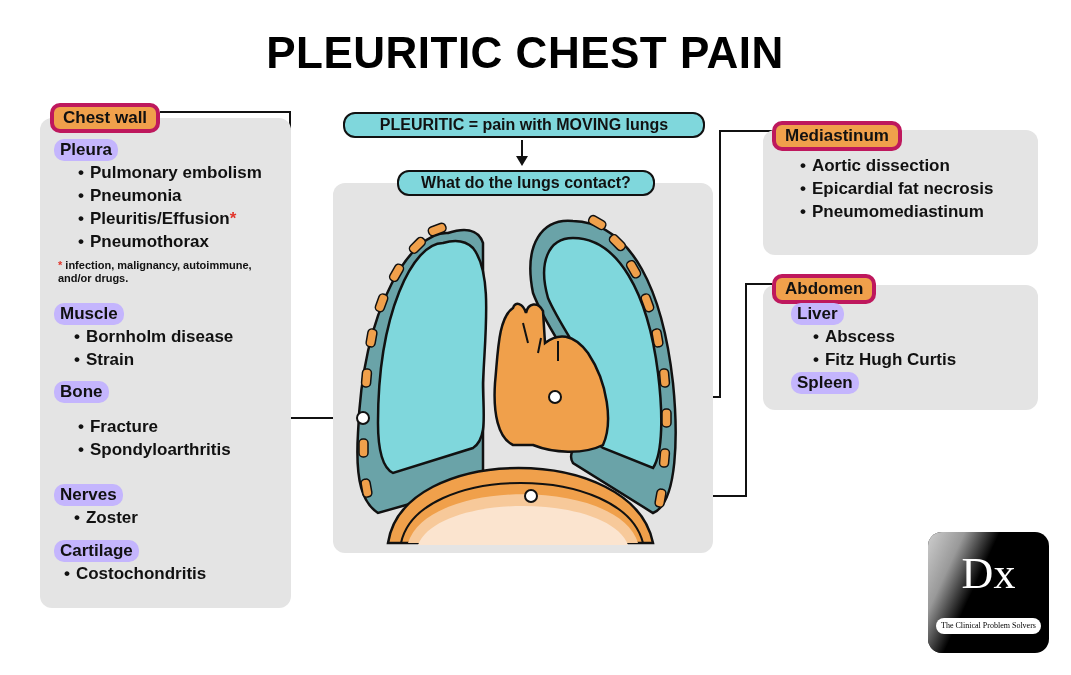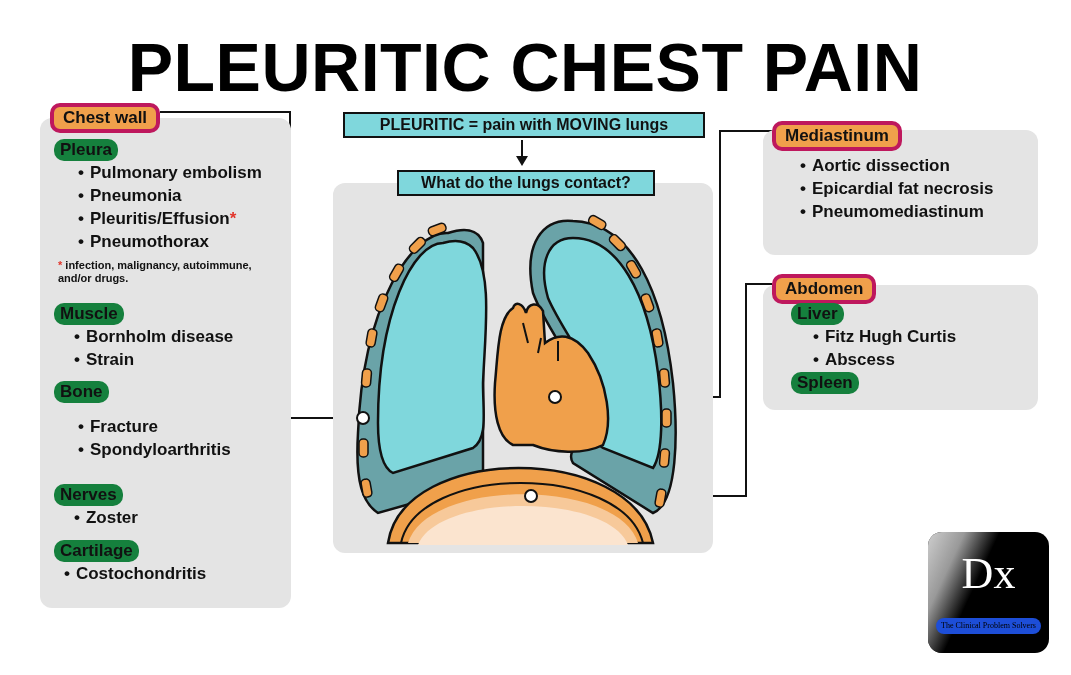--- a/index.html
+++ b/index.html
@@ -1,32 +1,32 @@
 <!DOCTYPE html>
 <html><head>
 <meta charset="utf-8">
 <style>
   html,body{margin:0;padding:0;background:#ffffff;}
   body{width:1071px;height:675px;position:relative;overflow:hidden;font-family:"Liberation Sans","DejaVu Sans",sans-serif;color:#111;}
-  .title{position:absolute;left:0;top:28px;width:1050px;text-align:center;font-size:68px;font-weight:bold;letter-spacing:0.5px;color:#000;}
+  .title{position:absolute;left:0;top:28px;width:1050px;text-align:center;font-size:44px;font-weight:bold;letter-spacing:0.5px;color:#000;}
   .panel{position:absolute;background:#e4e4e4;border-radius:12px;}
   .tag-orange{position:absolute;background:#f0a04b;border:4px solid #be185d;border-radius:10px;font-weight:bold;font-size:17px;padding:1px 9px;white-space:nowrap;}
-  .tag-teal{position:absolute;background:#7fd7dc;border:2px solid #111;border-radius:0;font-weight:bold;font-size:16px;padding:2px 12px;white-space:nowrap;text-align:center;}
-  .sub{display:inline-block;background:#15803d;border-radius:10px;padding:0 6px;font-weight:bold;font-size:17px;line-height:22px;margin-left:-4px;}
+  .tag-teal{position:absolute;background:#7fd7dc;border:2px solid #111;border-radius:12px;font-weight:bold;font-size:16px;padding:2px 12px;white-space:nowrap;text-align:center;}
+  .sub{display:inline-block;background:#c4b5fd;border-radius:10px;padding:0 6px;font-weight:bold;font-size:17px;line-height:22px;margin-left:-4px;}
   .list{list-style:none;margin:0;padding:0;}
   .list li{font-weight:bold;font-size:17px;line-height:23px;}
   .list li::before{content:"\2022";margin-right:6px;}
   .star{color:#e2352b;}
   .note{font-size:11px;font-weight:bold;line-height:13px;}
   .sec{position:absolute;}
   svg.conn{position:absolute;left:0;top:0;}
   .logo{position:absolute;left:928px;top:532px;width:121px;height:121px;border-radius:14px;background:#000;overflow:hidden;}
   .logo .shine{position:absolute;left:-40px;top:-40px;width:80px;height:200px;background:linear-gradient(90deg,#fff 0%,#aaa 60%,#000 100%);transform:rotate(25deg);opacity:0.9;}
   .logo .dx{position:absolute;left:0;width:121px;top:16px;text-align:center;color:#fff;font-family:"Liberation Serif","DejaVu Serif",serif;font-size:44px;}
-  .logo .pill{position:absolute;left:8px;top:86px;width:105px;height:16px;background:#1d4ed8;border-radius:8px;color:#000;font-family:"Liberation Serif","DejaVu Serif",serif;font-size:8px;line-height:16px;text-align:center;}
+  .logo .pill{position:absolute;left:8px;top:86px;width:105px;height:16px;background:#ffffff;border-radius:8px;color:#000;font-family:"Liberation Serif","DejaVu Serif",serif;font-size:8px;line-height:16px;text-align:center;}
 </style>
 </head>
 <body>
 
 <div class="title">PLEURITIC CHEST PAIN</div>
 
 <svg class="conn" width="1071" height="675">
   <polyline points="160,112 290,112 290,418 362,418" fill="none" stroke="#111" stroke-width="2"></polyline>
   <polyline points="555,397 720,397 720,131 772,131" fill="none" stroke="#111" stroke-width="2"></polyline>
   <polyline points="531,496 746,496 746,284 772,284" fill="none" stroke="#111" stroke-width="2"></polyline>
@@ -133,22 +133,22 @@
   <li>Aortic dissection</li>
   <li>Epicardial fat necrosis</li>
   <li>Pneumomediastinum</li>
 </ul>
 
 <div class="panel" style="left:763px;top:285px;width:275px;height:125px;"></div>
 <div class="tag-orange" style="left:772px;top:274px;">Abdomen</div>
 <div class="sec" style="left:795px;top:303px;">
   <span class="sub">Liver</span>
   <ul class="list" style="margin-left:18px;">
+    <li>Abscess</li>
     <li>Fitz Hugh Curtis</li>
-    <li>Abscess</li>
   </ul>
 </div>
 <div class="sec" style="left:795px;top:372px;">
   <span class="sub">Spleen</span>
 </div>
 
 <div class="logo">
   <div class="shine"></div>
   <div class="dx">Dx</div>
   <div class="pill">The Clinical Problem Solvers</div>

